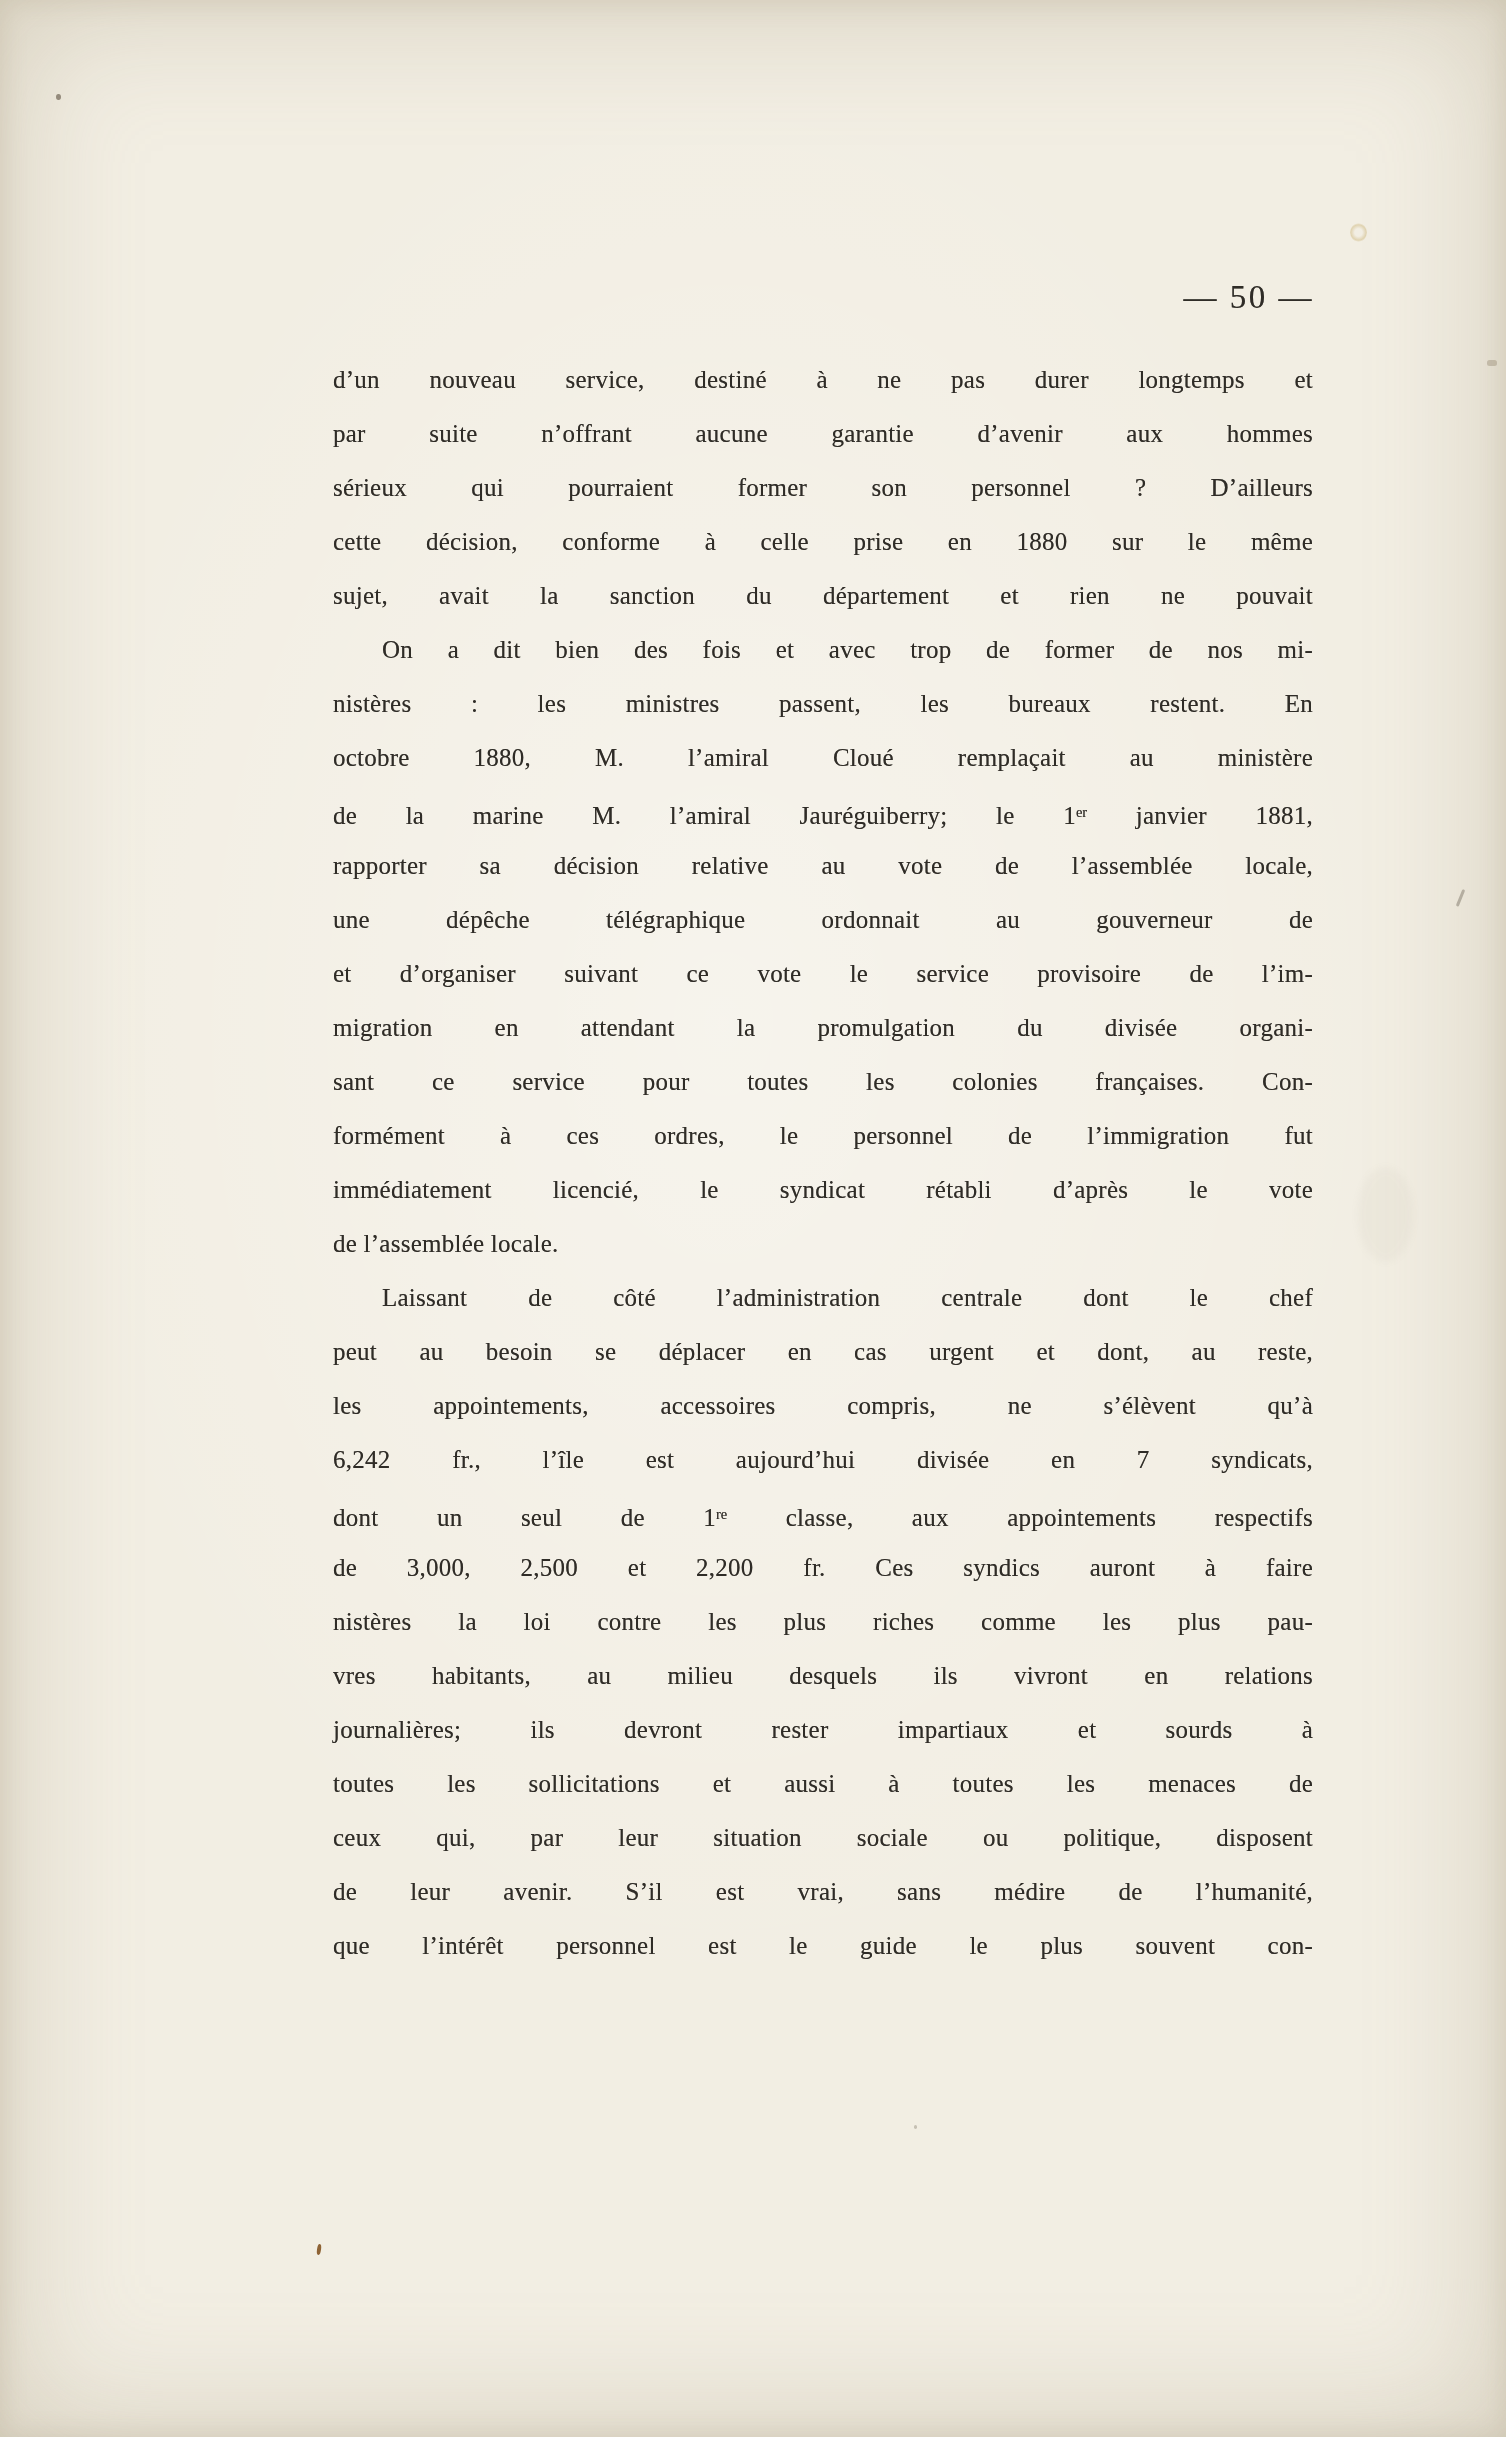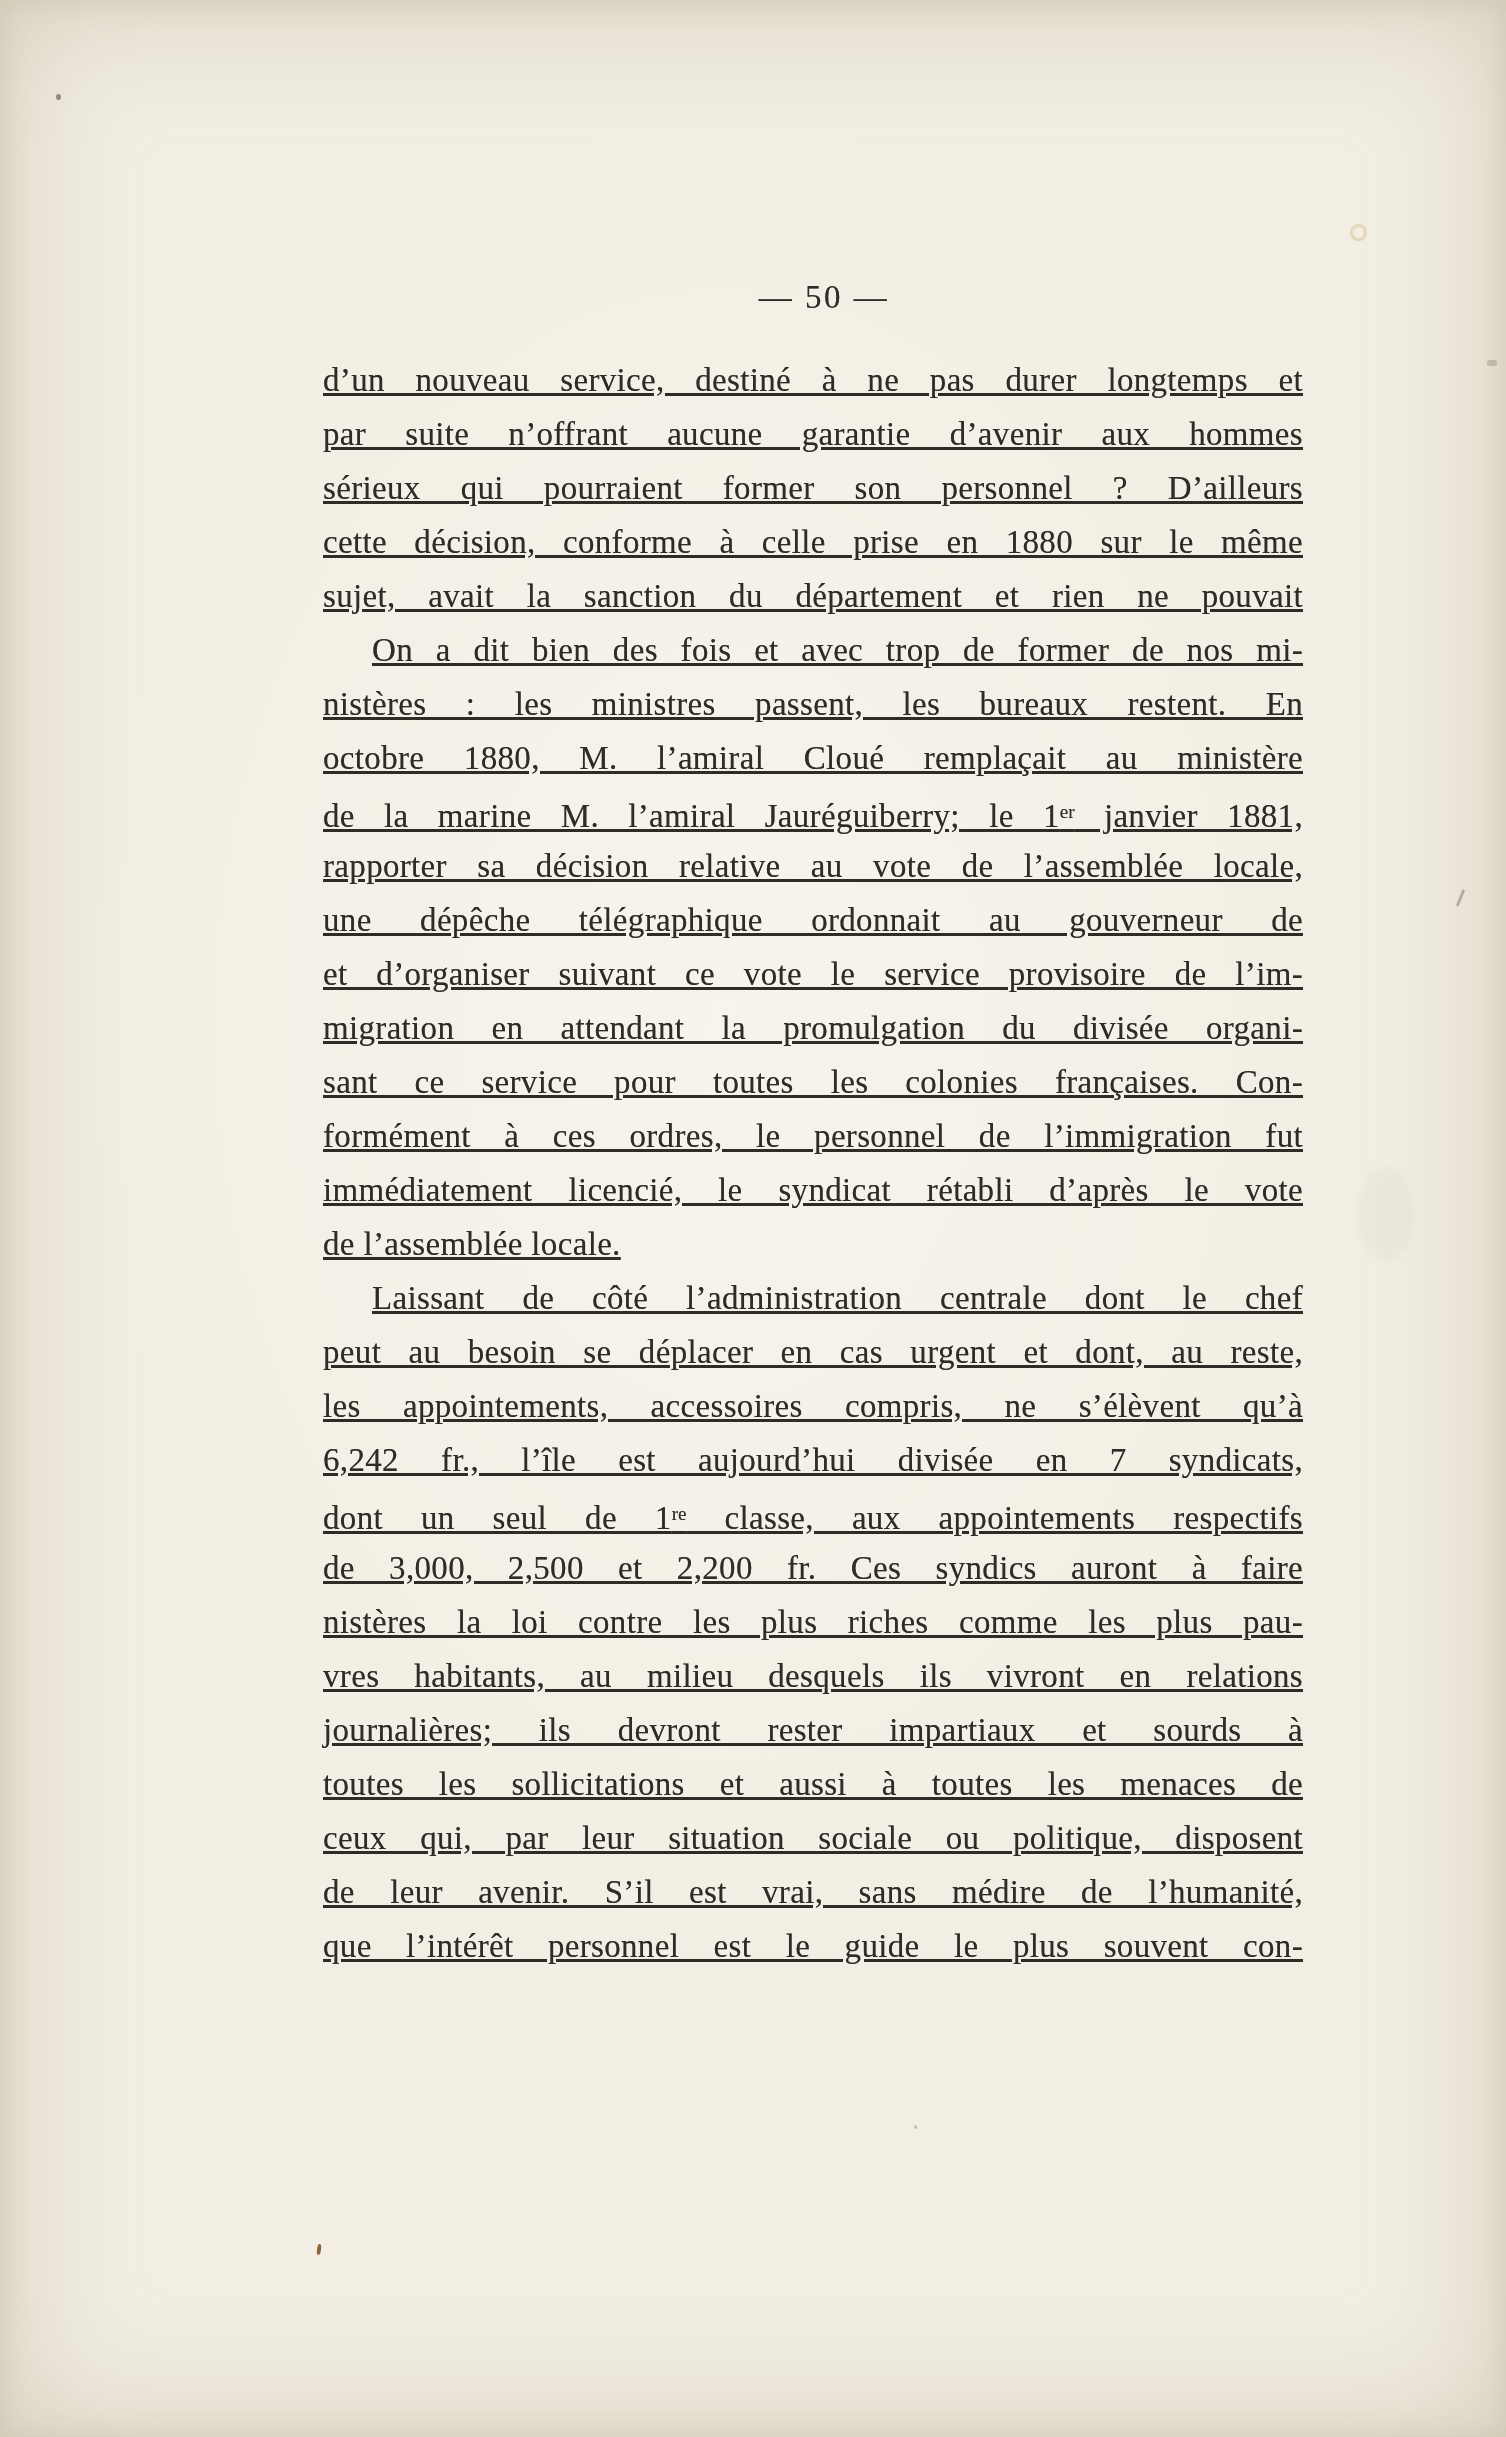--- a/index.html
+++ b/index.html
@@ -27,34 +27,33 @@
     pointer-events: none;
     box-shadow:
       inset 0 0 120px 19px rgba(160,146,116,0.30),
       inset 0 0 25px 3.8px rgba(150,134,100,0.18);
   }
   .page-number {
     position: absolute;
     top: 279px;
     left: 334px;
     width: 980px;
-    text-align: center;
+    text-align: right;
     font-size: 33px;
     letter-spacing: 2.5px;
     text-shadow: 0 0 0.6px rgba(47,44,39,0.55);
   }
   .text-block {
     position: absolute;
     top: 353px;
-    left: 323px;
+    left: 333px;
     width: 980px;
-    font-size: 33px;
+    font-size: 25px;
     letter-spacing: 0.01em;
     text-shadow: 0 0 0.6px rgba(47,44,39,0.55);
-    text-decoration: underline;
   }
   .paragraph { margin: 0; }
   .line {
     height: 54px;
     line-height: 54px;
     text-align: justify;
     text-align-last: justify;
     white-space: nowrap;
     white-space: normal;
   }

